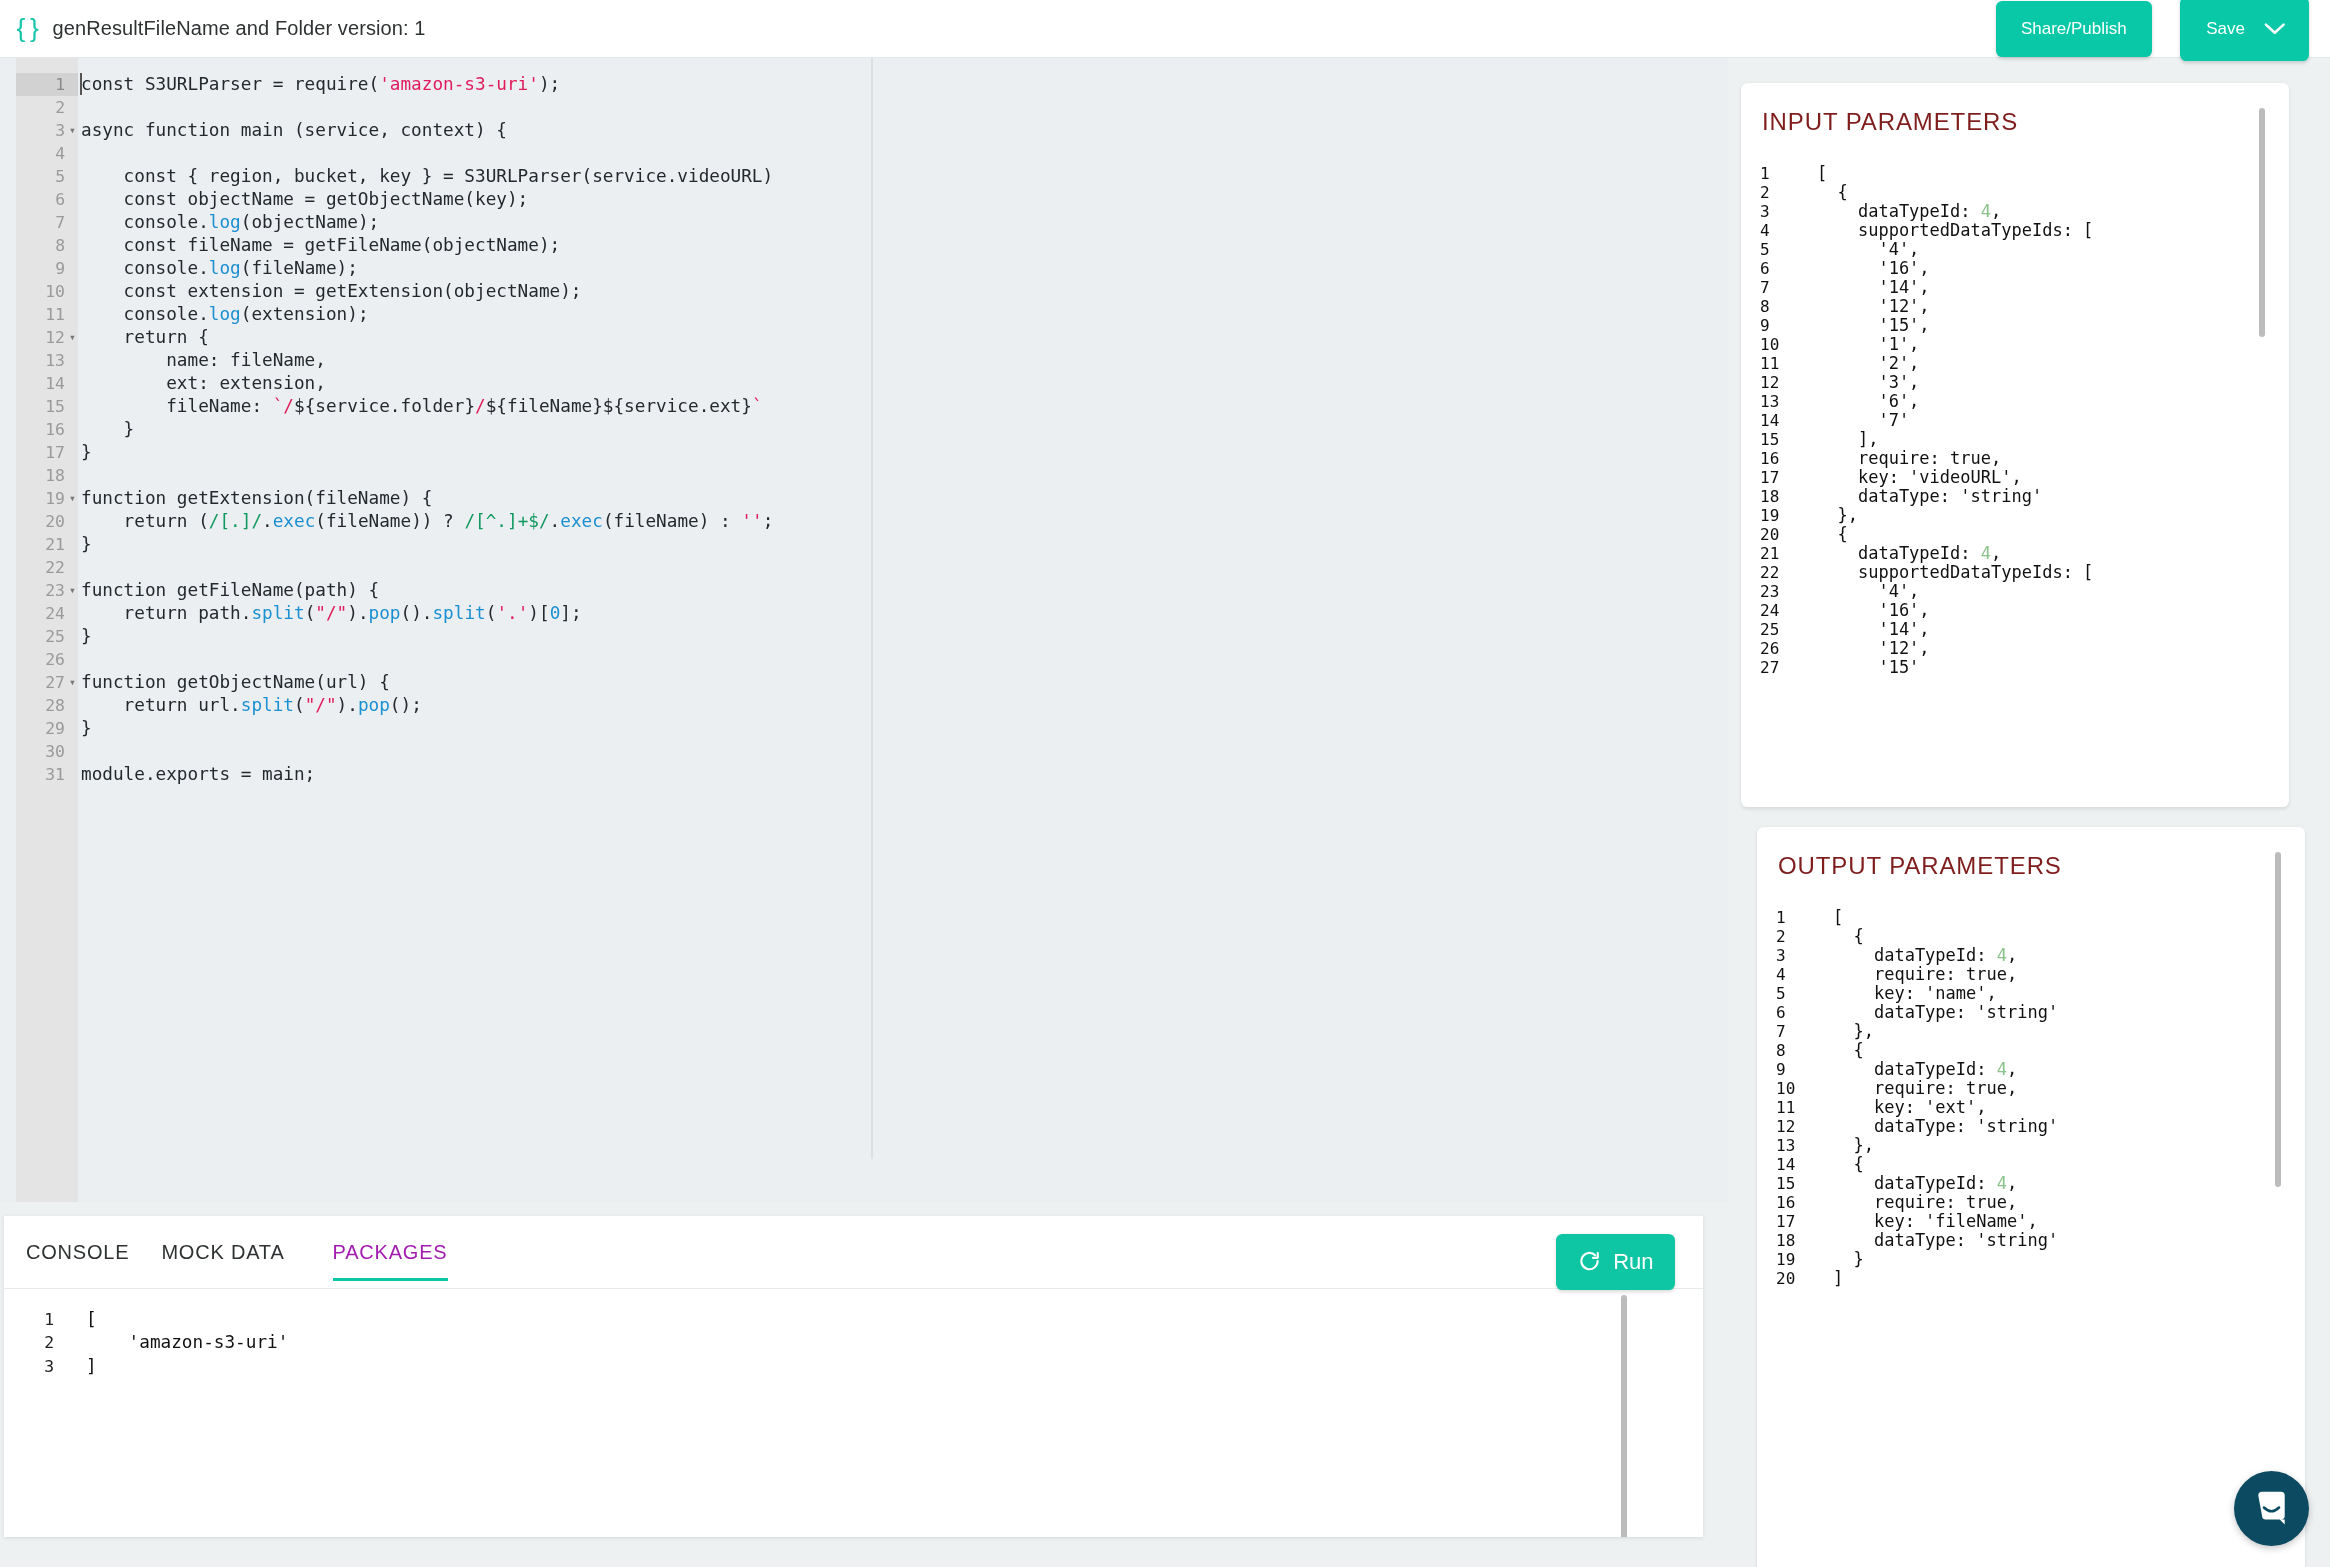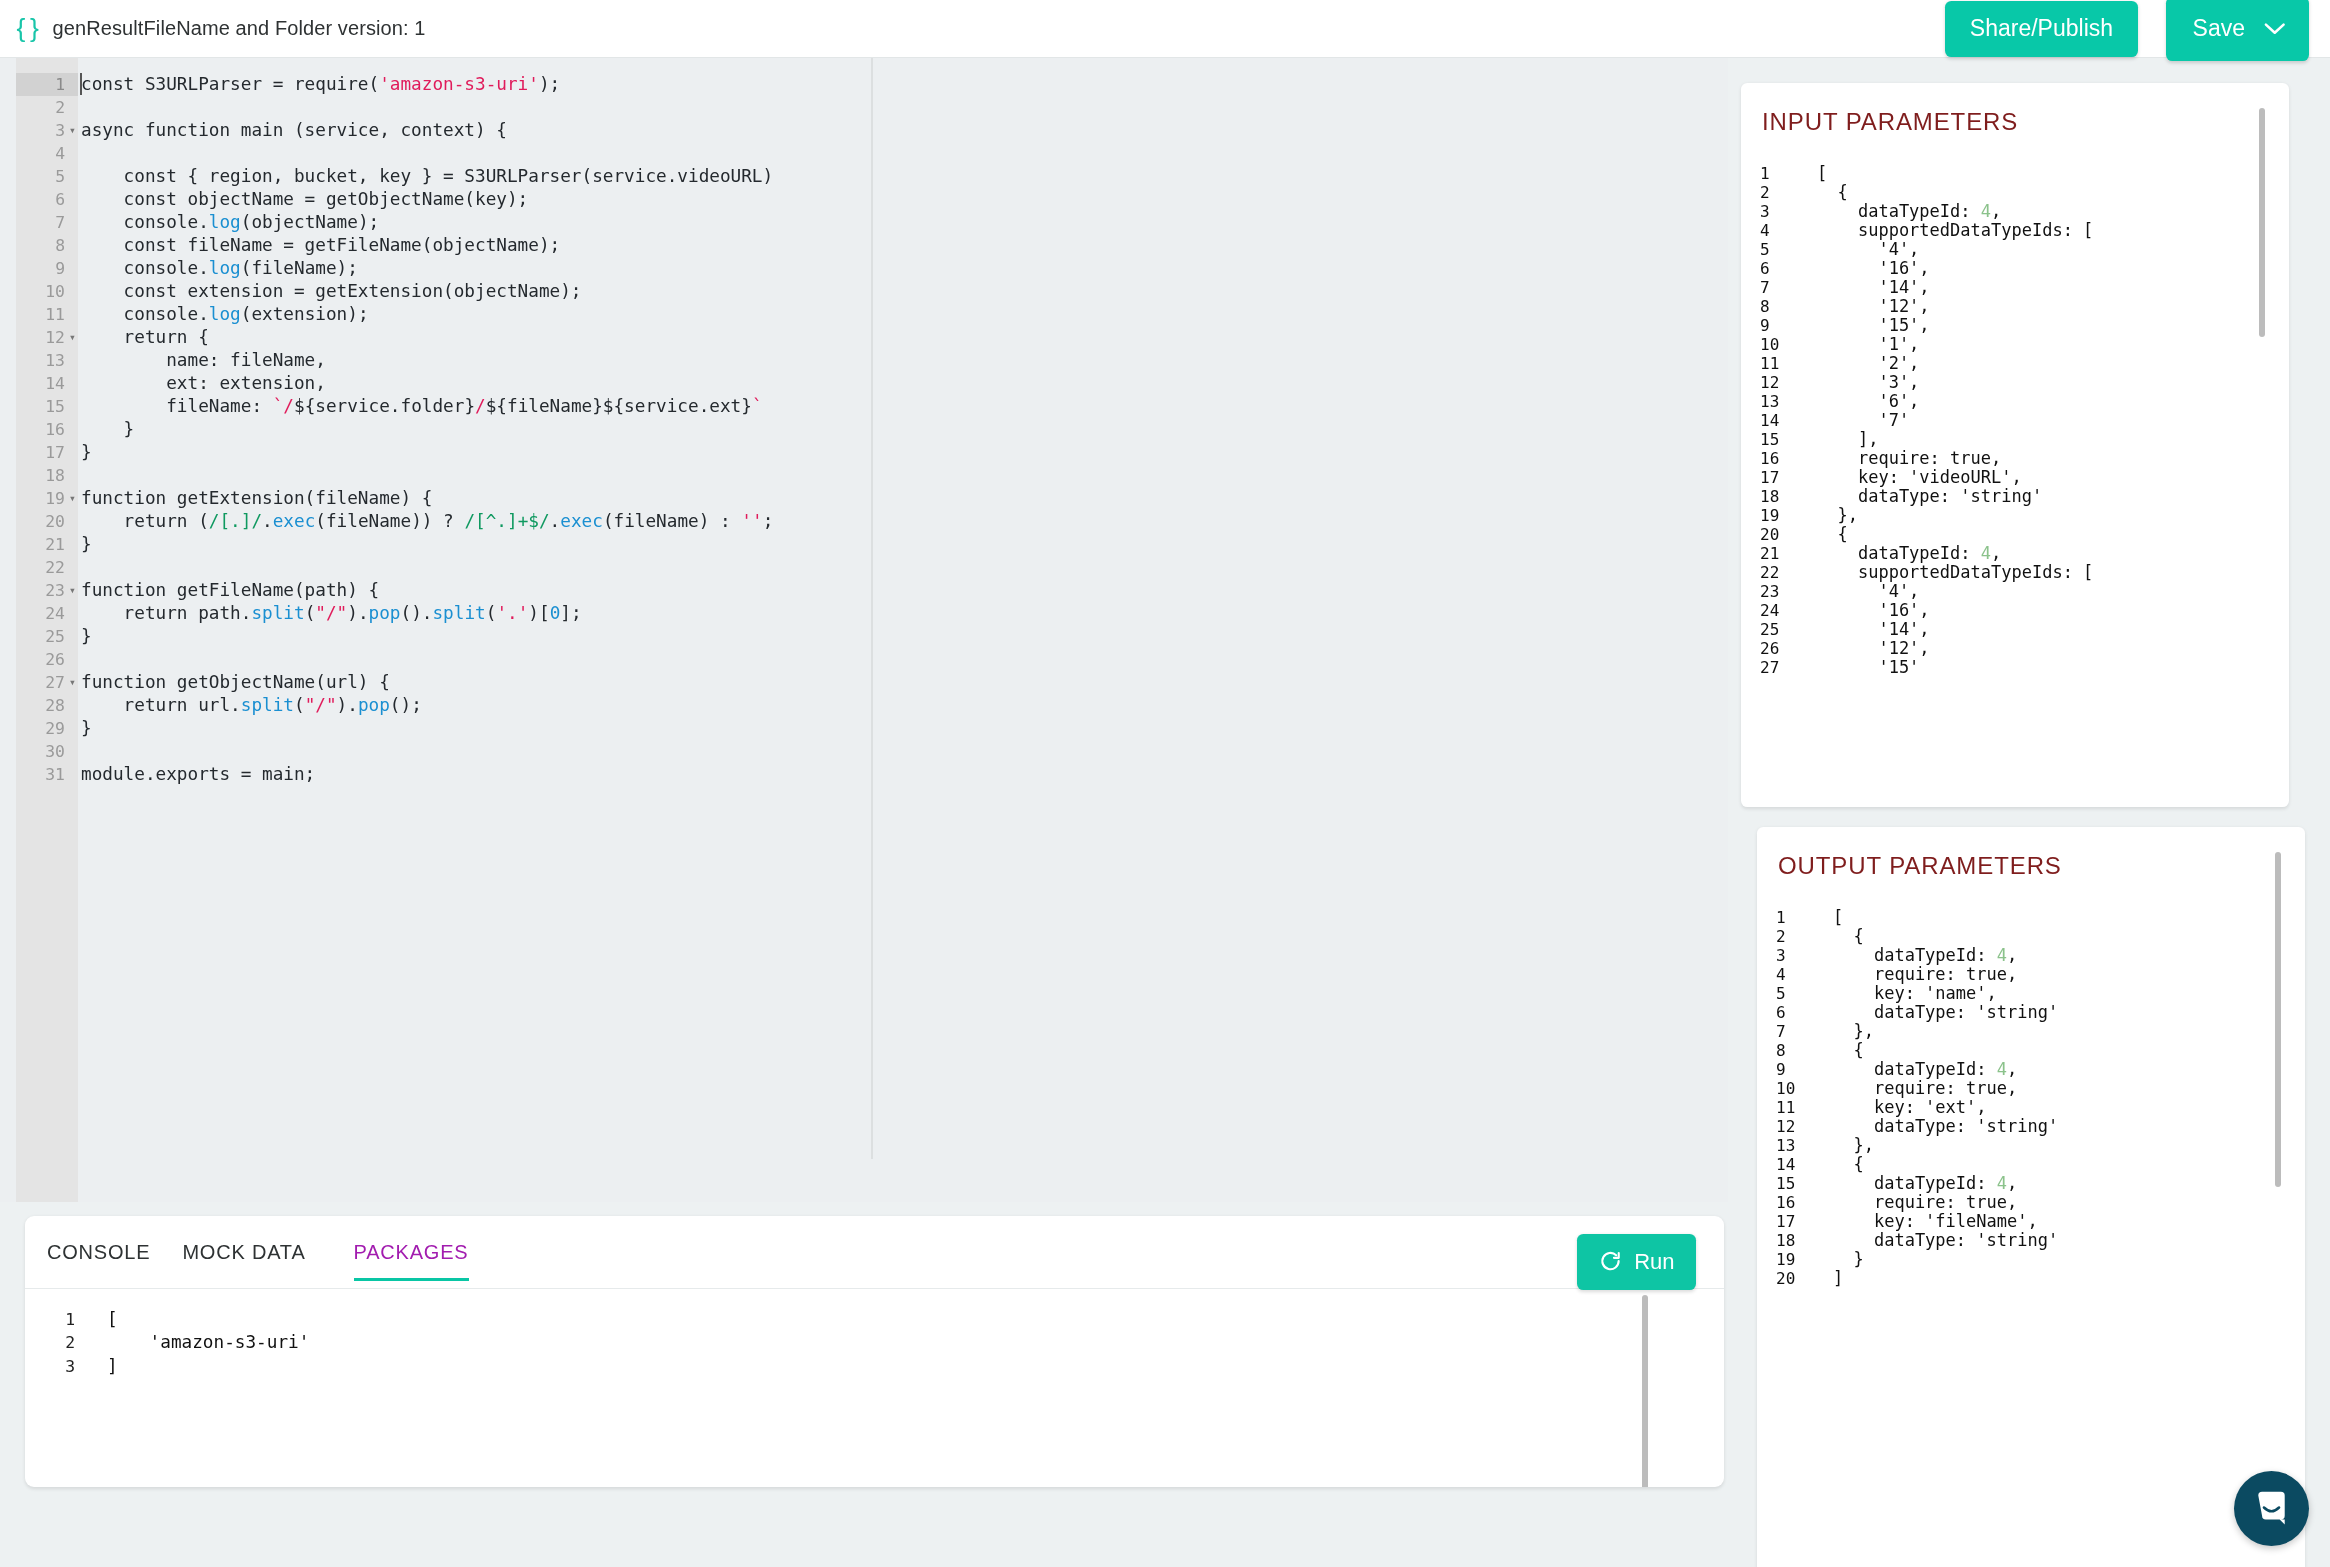--- a/index.html
+++ b/index.html
@@ -33,21 +33,21 @@
     letter-spacing: 0.1px;
   }
   #topbar-actions {
     margin-left: auto; margin-right: 21.5px;
     display: flex; align-items: center; gap: 28px;
   }
   .pill-btn {
     background: #08c8a8;
     color: #ffffff;
     border: none; border-radius: 6.3px;
-    font-size: 23px;
+    font-size: 17px;
     font-family: "Liberation Sans", sans-serif;
     box-shadow: 0 1.9px 3.8px rgba(0,0,0,0.16);
     cursor: pointer;
     display: flex; align-items: center; justify-content: center;
   }
   #share-publish-button { height: 56px; padding: 0 25px; }
   #save-button-group {
     display: flex; align-items: center;
     background: #08c8a8; border-radius: 6.3px; height: 64px;
     box-shadow: 0 1.9px 3.8px rgba(0,0,0,0.16);
@@ -110,24 +110,24 @@
     background: #555;
   }
   .tok-str    { color: #e01b5b; }
   .tok-fn     { color: #1a8fd1; margin-top: 16px; }
   .tok-re     { color: #0f9960; }
   .tok-num    { color: #1a8fd1; }
   .tok-tmpl   { color: #e01b5b; }
 
   
   #bottom-panel {
-    position: absolute; left: 25px; top: 1216px;
-    width: 1699px; height: 271px;
+    position: absolute; left: 4px; top: 1216px;
+    width: 1699px; height: 321px;
     background: #ffffff;
-    border-radius: 9px;
+    border-radius: 0;
     box-shadow: 0 1.3px 3.8px rgba(0,0,0,0.10);
     overflow: hidden;
   }
   #bottom-tabbar {
     position: relative; height: 73px;
     border-bottom: 0.6px solid #e6eaeb;
     display: flex; align-items: center;
   }
   .btab {
     font-size: 20px; color: #2e3233;

